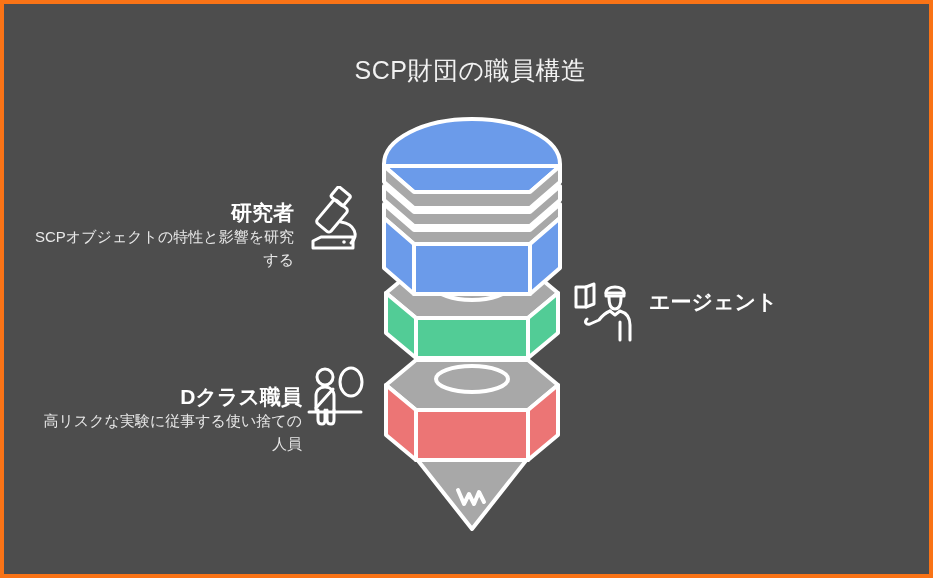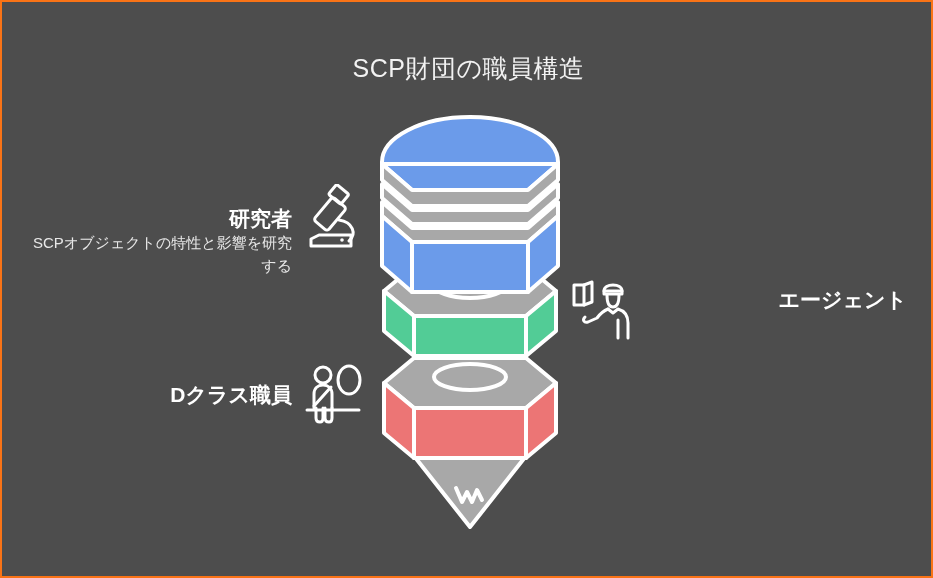--- a/index.html
+++ b/index.html
@@ -12,21 +12,21 @@
     height: 578px;
     overflow: hidden;
     font-family: "Liberation Sans", "DejaVu Sans", sans-serif;
   }
   #slide {
     position: relative;
     width: 933px;
     height: 578px;
     box-sizing: border-box;
     background: #4d4d4d;
-    border: 2px solid #f97316;
+    border: 4px solid #f97316;
     overflow: hidden;
   }
 
   
   #title {
     position: absolute;
     left: 0;
     top: 50px;
     width: 933px;
     text-align: center;
@@ -58,24 +58,24 @@
   }
   .callout .body {
     color: #e8e8e8;
     font-size: 15px;
     font-weight: 400;
     line-height: 1.5;
   }
   .callout.right-align .heading,
   .callout.right-align .body { text-align: right; }
   .callout.left-align .heading,
-  .callout.left-align .body { text-align: right; }
-
-  #callout-researcher { left: 18px; top: 204px; width: 272px; }
-  #callout-dclass     { left: 18px; top: 380px; width: 272px; }
+  .callout.left-align .body { text-align: left; }
+
+  #callout-researcher { left: 18px; top: 196px; width: 272px; }
+  #callout-dclass     { left: 26px; top: 380px; width: 272px; }
   #callout-agent      { left: 645px; top: 285px; width: 260px; }
 
   
   .icon-box { position: absolute; }
   #icon-microscope { left: 303px; top: 182px; width: 62px; height: 70px; }
   #icon-dclass     { left: 303px; top: 362px; width: 62px; height: 62px; }
   #icon-agent      { left: 568px; top: 278px; width: 64px; height: 62px; }
   .icon-box svg { display: block; }
 </style>
 </head>
@@ -183,20 +183,21 @@
 
       <path d="M 38 29 L 43 33 L 48 29 C 55 31 58 36 58 43 L 58 58"></path>
       <path d="M 38 29 C 33 31 30 34 27 38 L 18 42 C 14 43 12 40 15 37"></path>
 
       <line x1="48" y1="40" x2="48" y2="58"></line>
     </svg>
   </div>
 
   <div class="callout right-align" id="callout-dclass">
     <div class="heading">Dクラス職員</div>
+    <div class="body">高リスクな実験に従事する使い捨ての人員</div>
   </div>
 
   <div class="icon-box" id="icon-dclass">
     <svg width="62" height="62" viewBox="0 0 62 62" xmlns="http://www.w3.org/2000/svg" fill="none" stroke="#ffffff" stroke-width="3" stroke-linejoin="round" stroke-linecap="round">
 
       <circle cx="18" cy="11" r="8"></circle>
 
       <path d="M 9 44 L 9 30 C 9 24 13 21 18 21 C 23 21 27 24 27 30 L 27 44"></path>
 
       <line x1="9" y1="42" x2="26" y2="23"></line>

